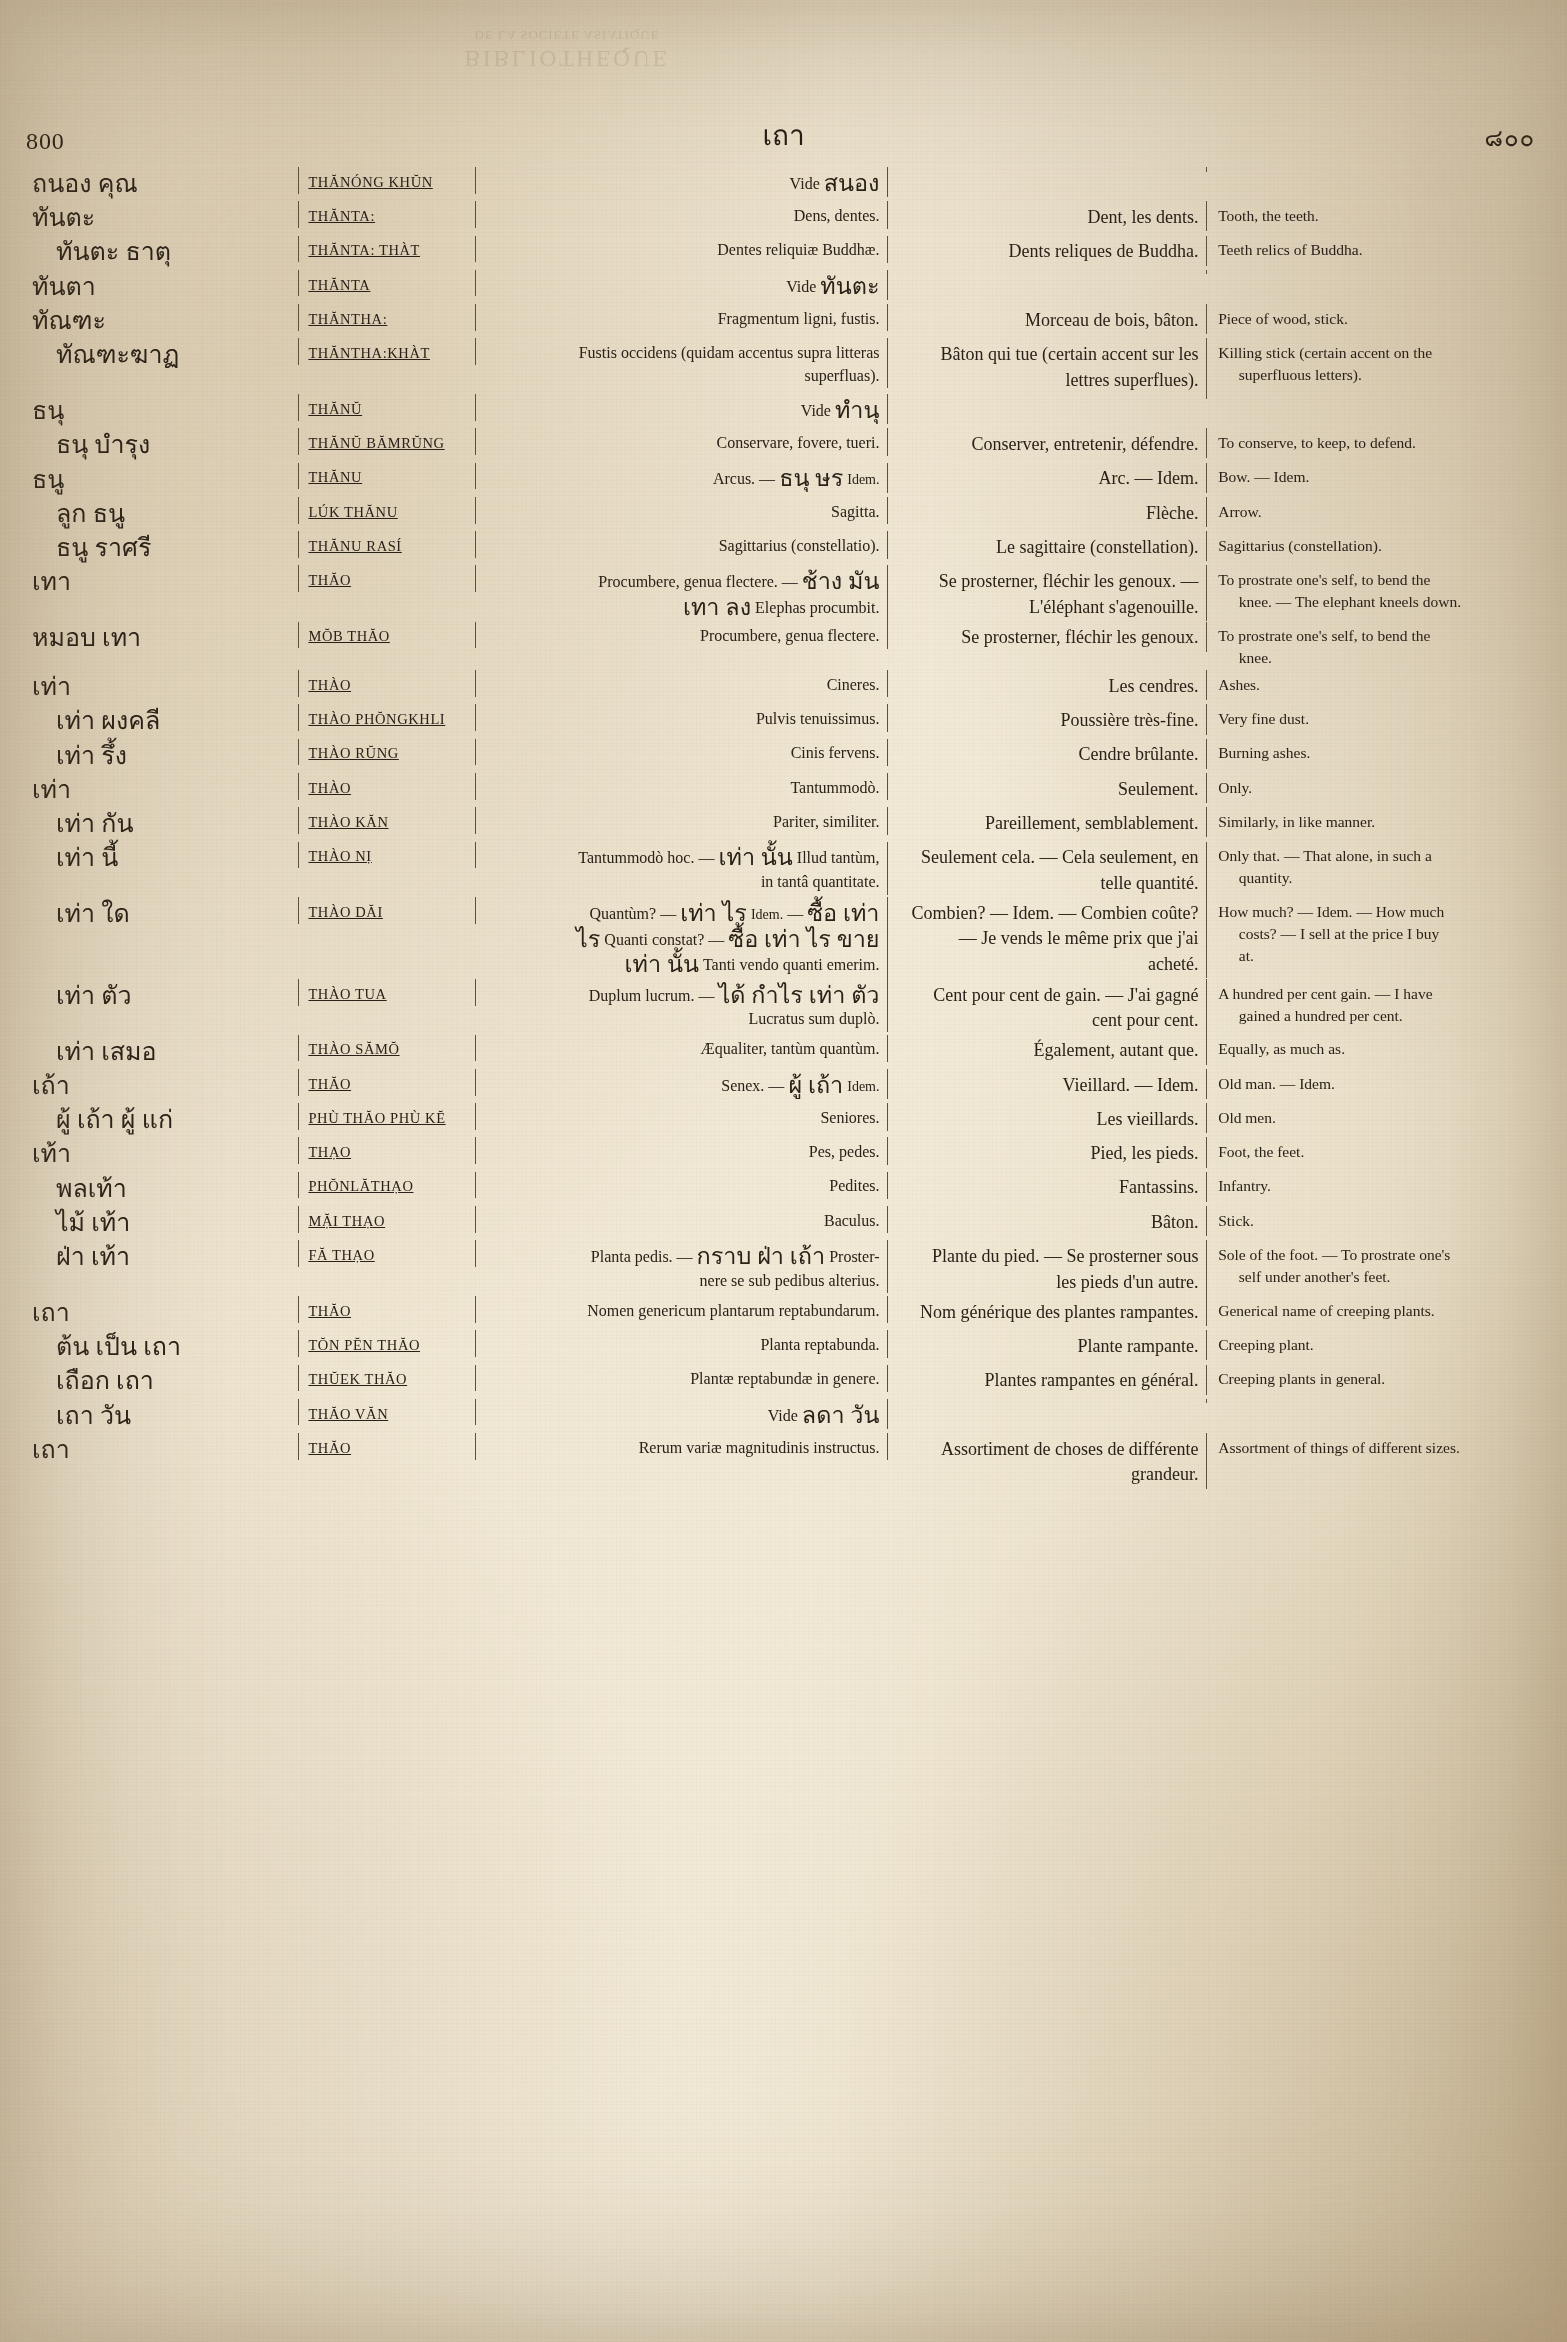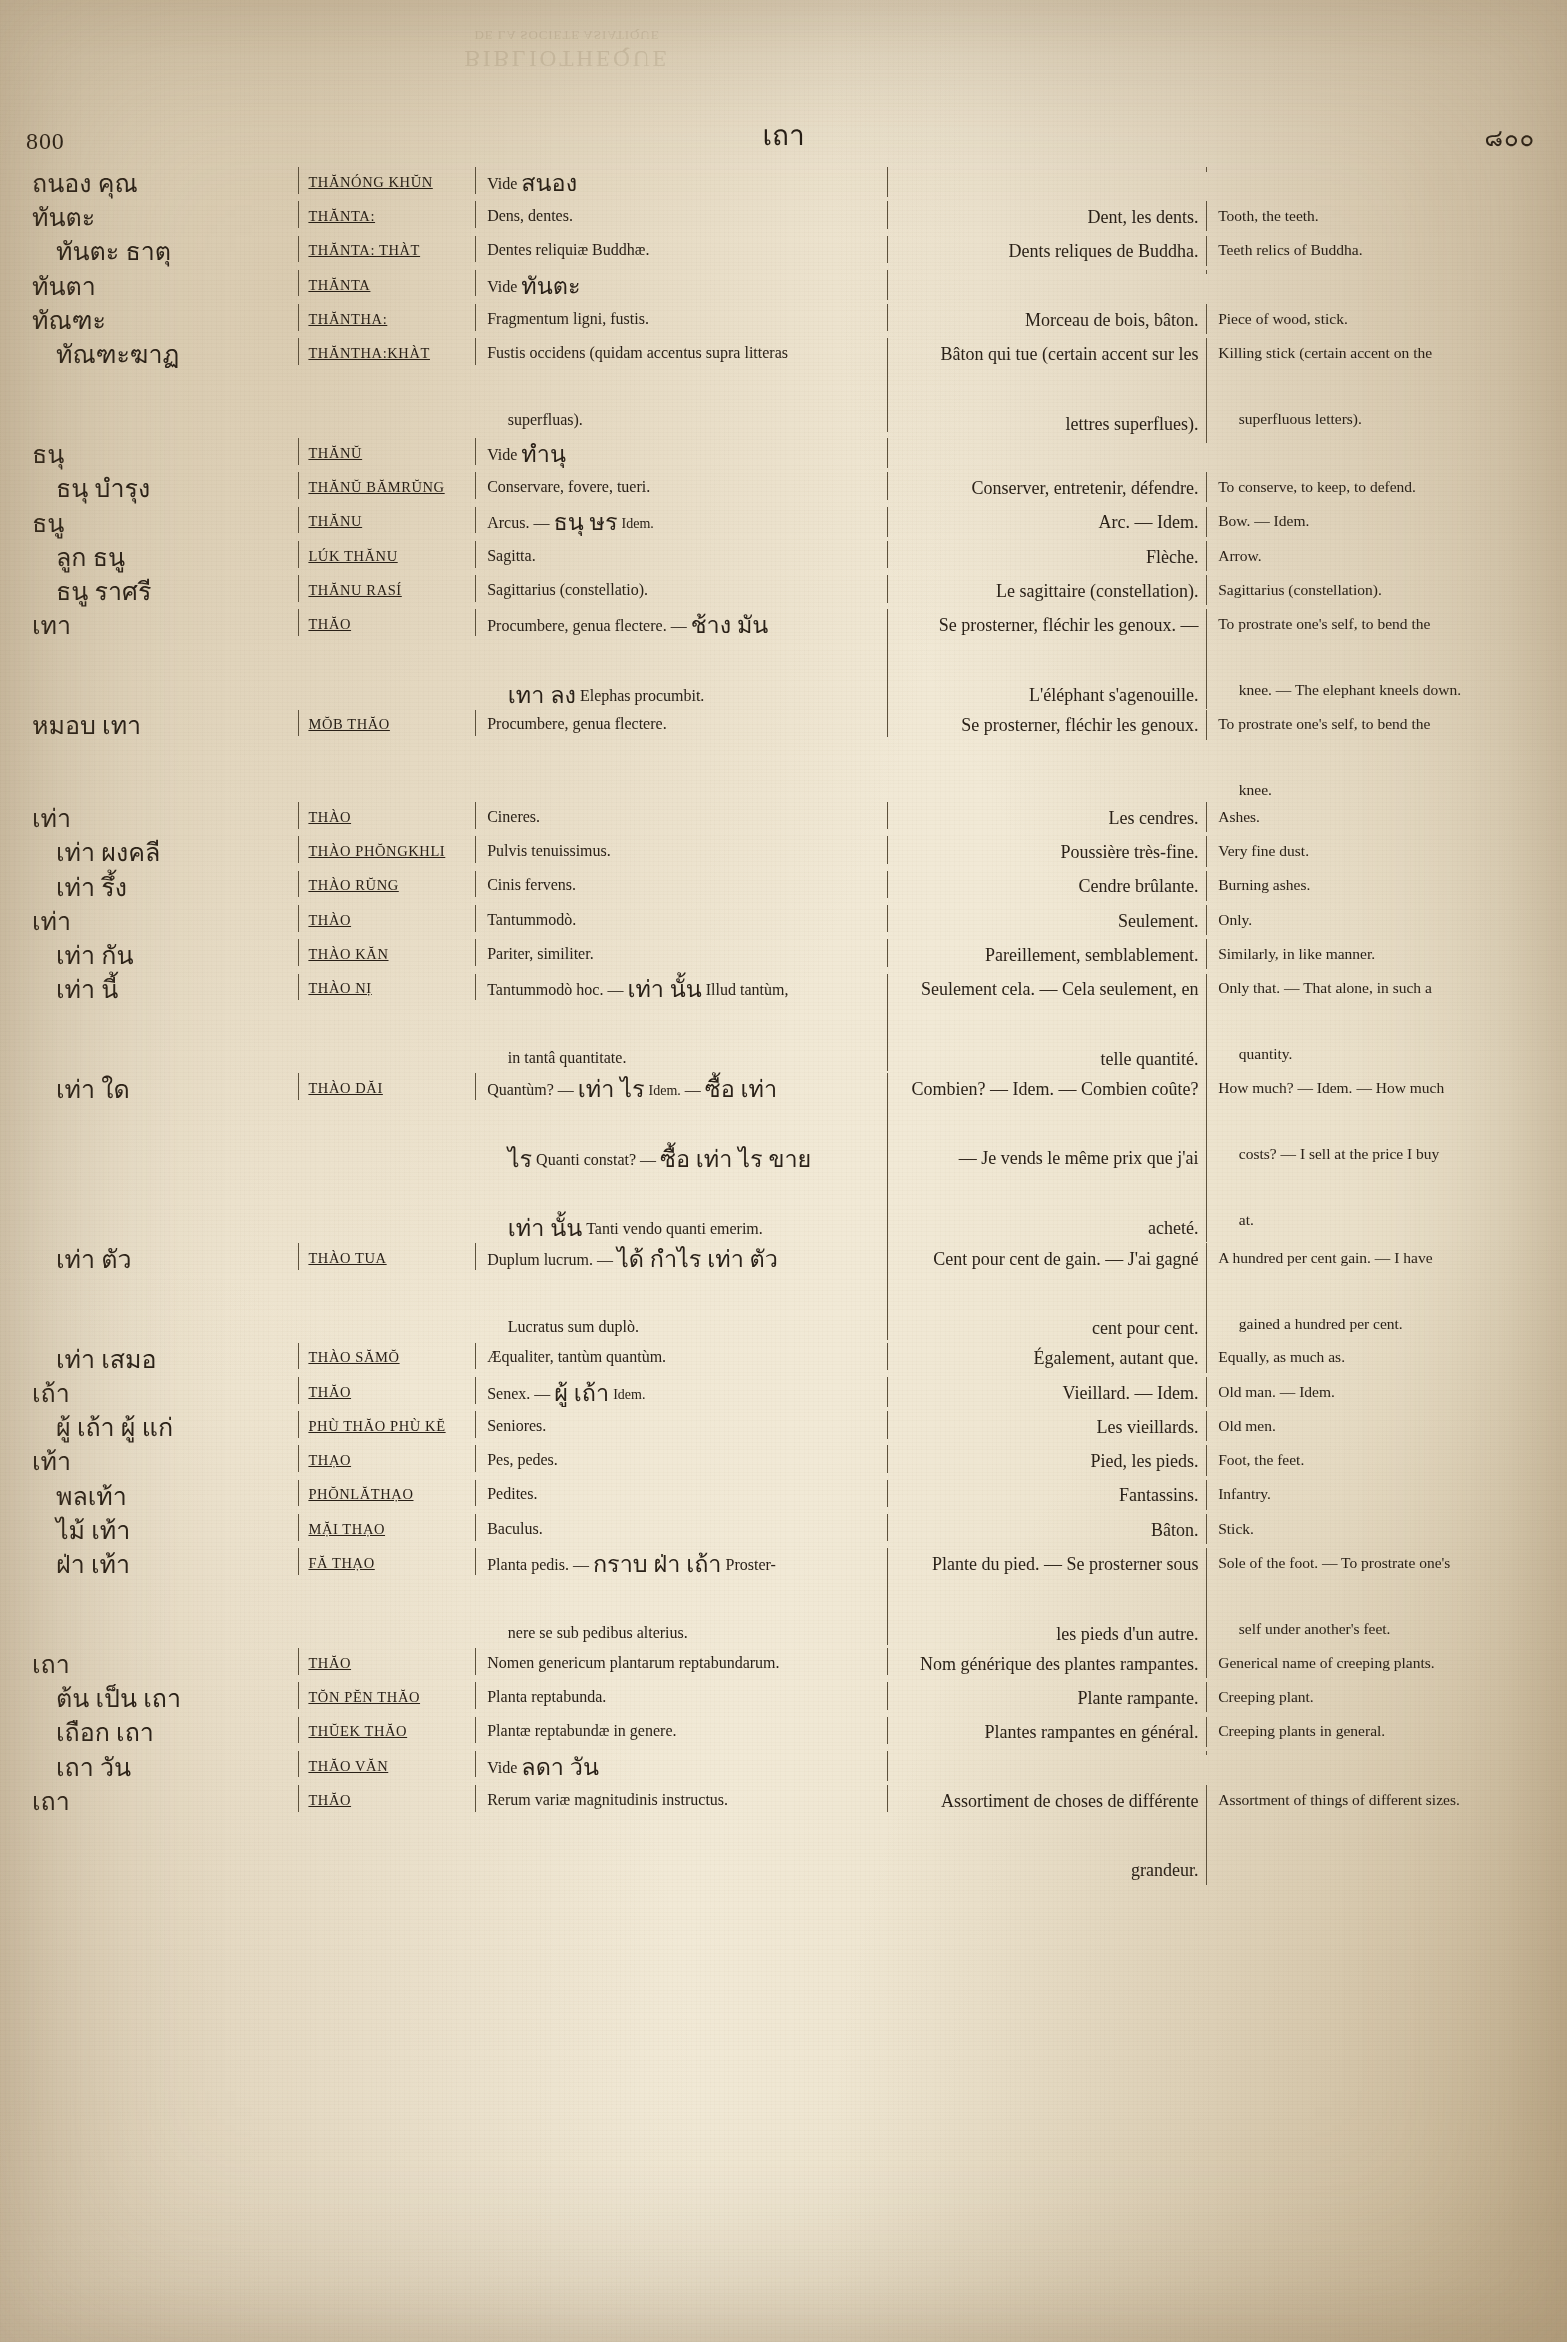--- a/index.html
+++ b/index.html
@@ -106,20 +106,21 @@
     text-transform: uppercase;
     text-decoration: underline;
   }
   .c-lat {
     width: 412px;
     font-size: 16px;
     line-height: 1.42;
     padding-top: 3.7px;
     padding-left: 11.2px;
     border-right: 1.5px solid #5d513c;
+    text-align: right;
   }
   .c-fr {
     width: 319px;
     font-size: 18px;
     line-height: 1.42;
     padding-top: 3.7px;
     padding-left: 11.2px;
     border-right: 1.5px solid #5d513c;
     text-align: right;
   }
@@ -130,21 +131,21 @@
     padding-top: 3.7px;
     padding-left: 11.2px;
   }
   .thaiinline {
     font-size: 23.4px;
     line-height: 1.1;
     vertical-align: -1.9px;
   }
   .sm { font-size: 14px; }
   .it { }
-  .hang { display: block; padding-left: 20.6px; text-indent: 0; margin-top: 44px; }
+  .hang { display: block; padding-left: 20.6px; text-indent: 0; }
   
   .c-lat, .c-fr, .c-en, .c-rom, .c-thai { color: #2a2118; }
 </style>
 </head>
 <body>
 
 <div class="page">
 
   <div class="ghost">
     <div>BIBLIOTHEQUE</div>

